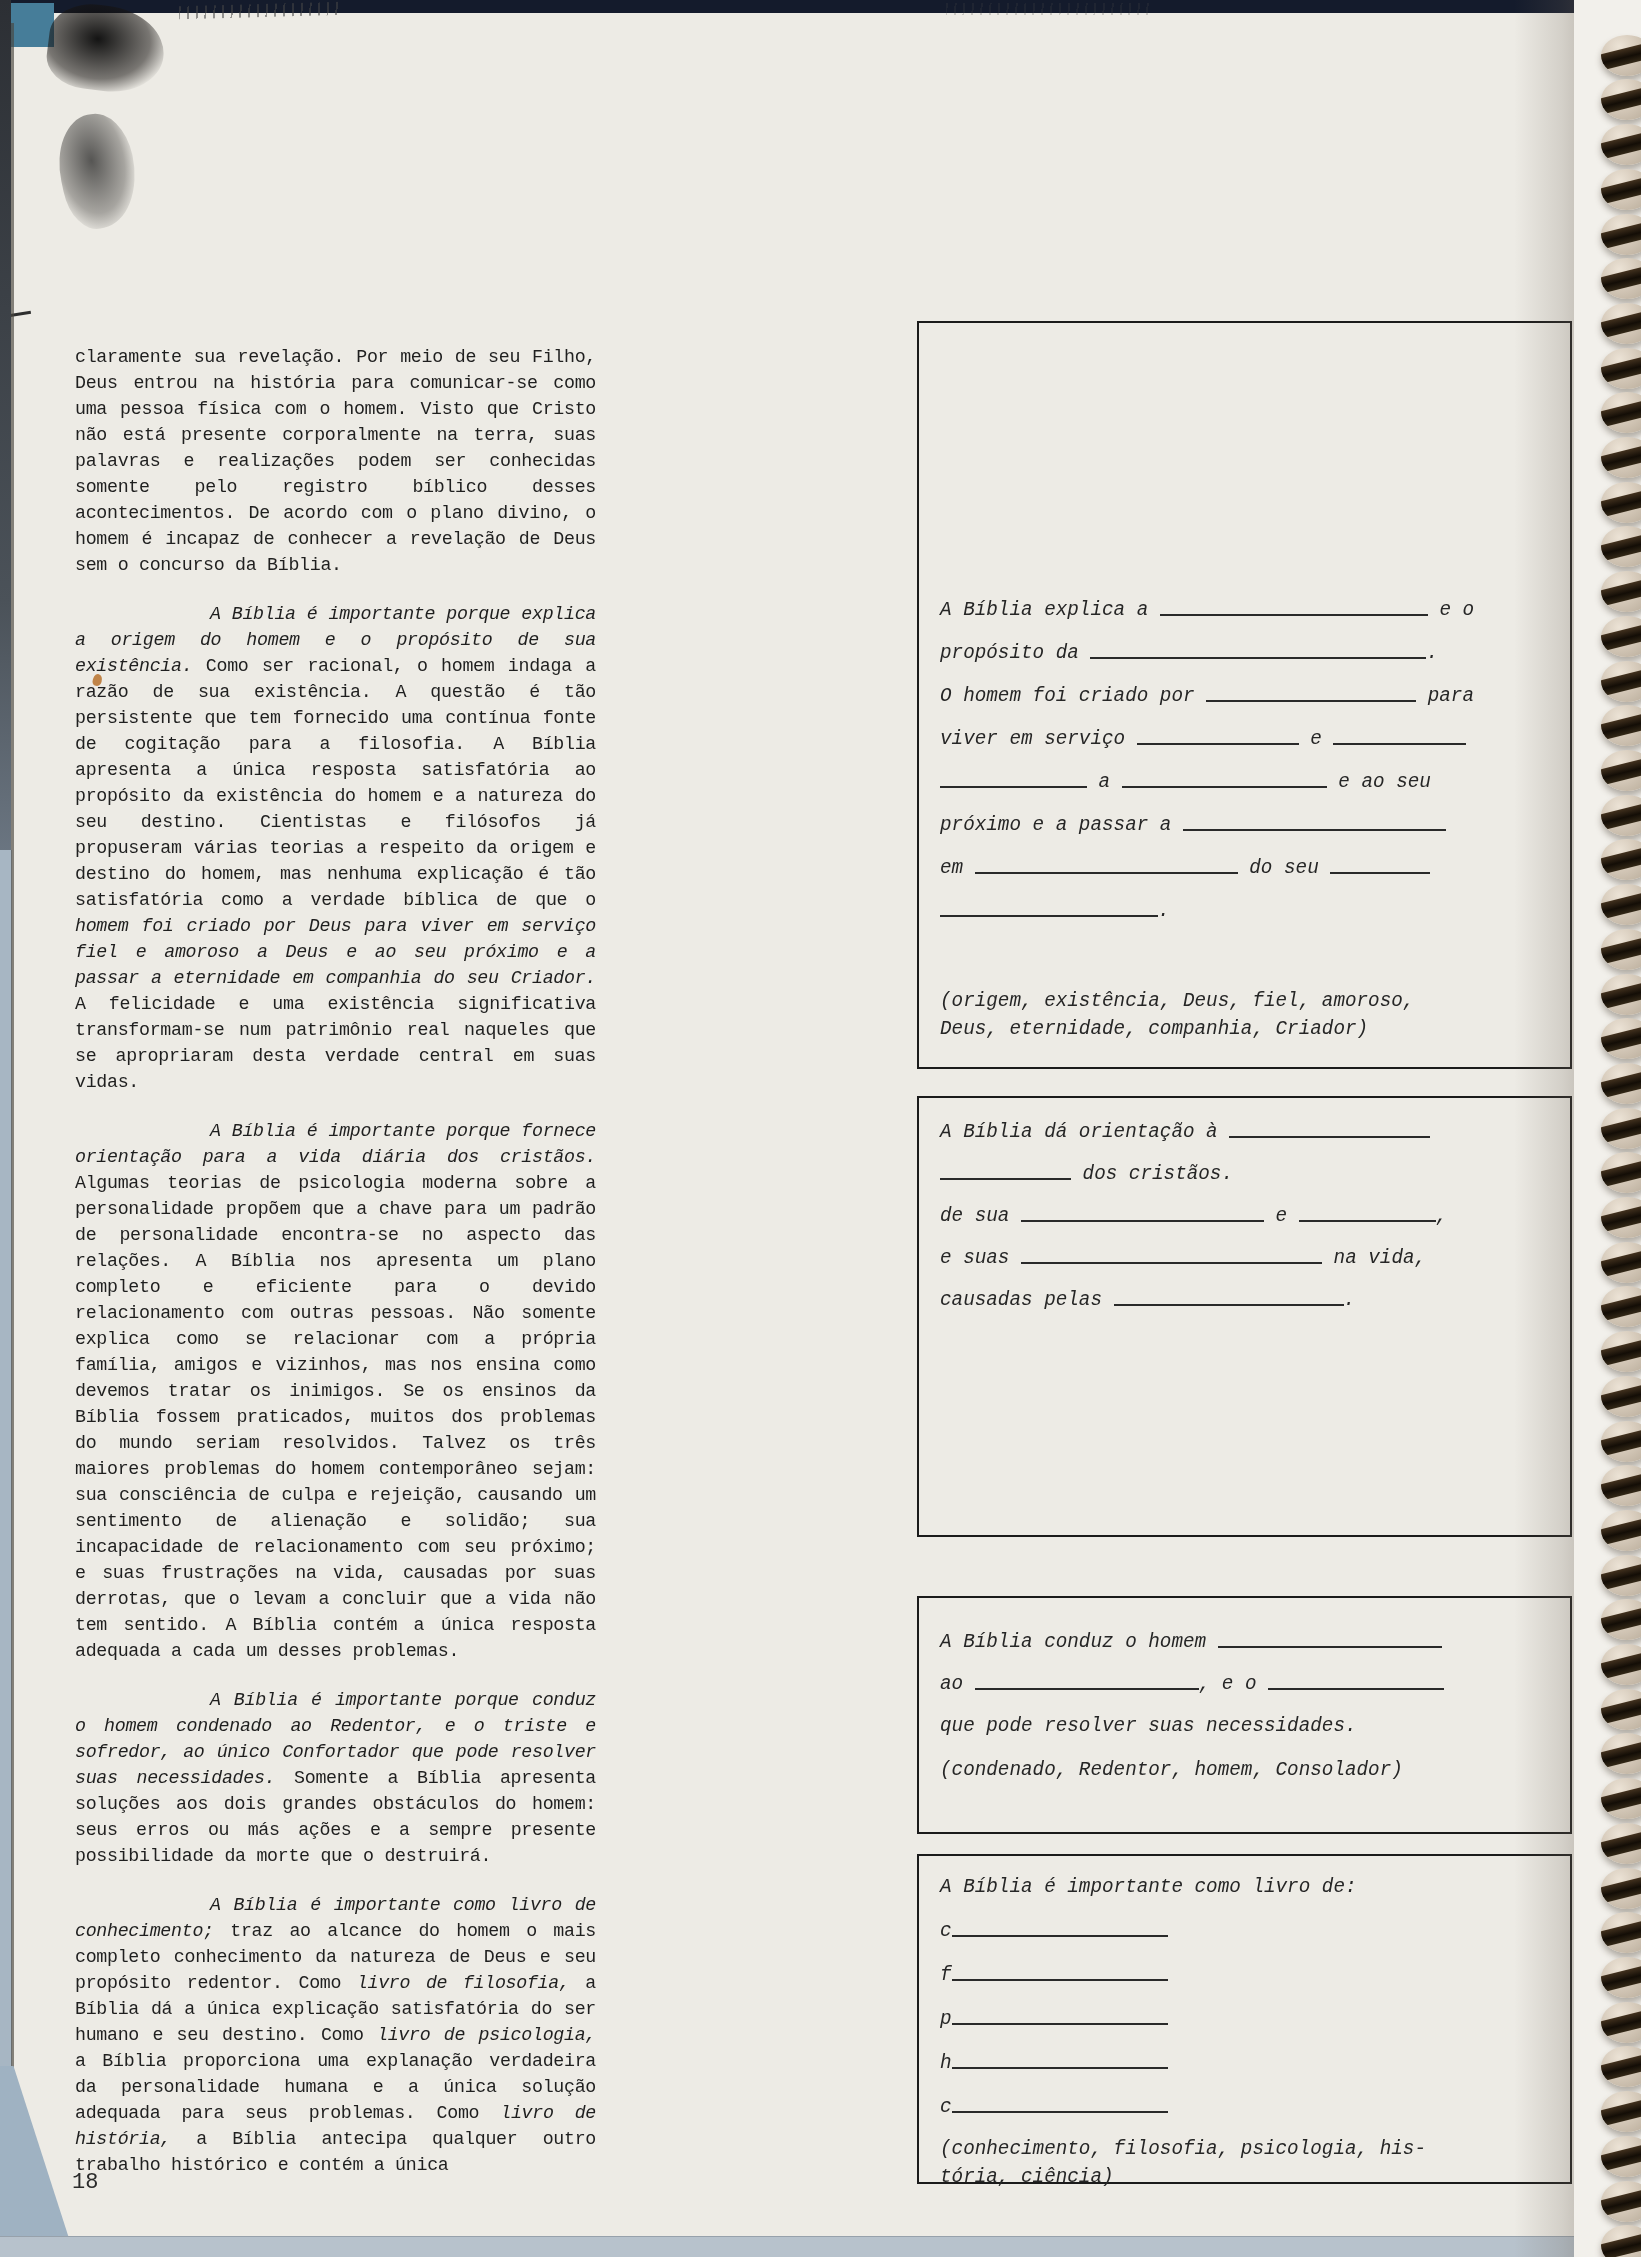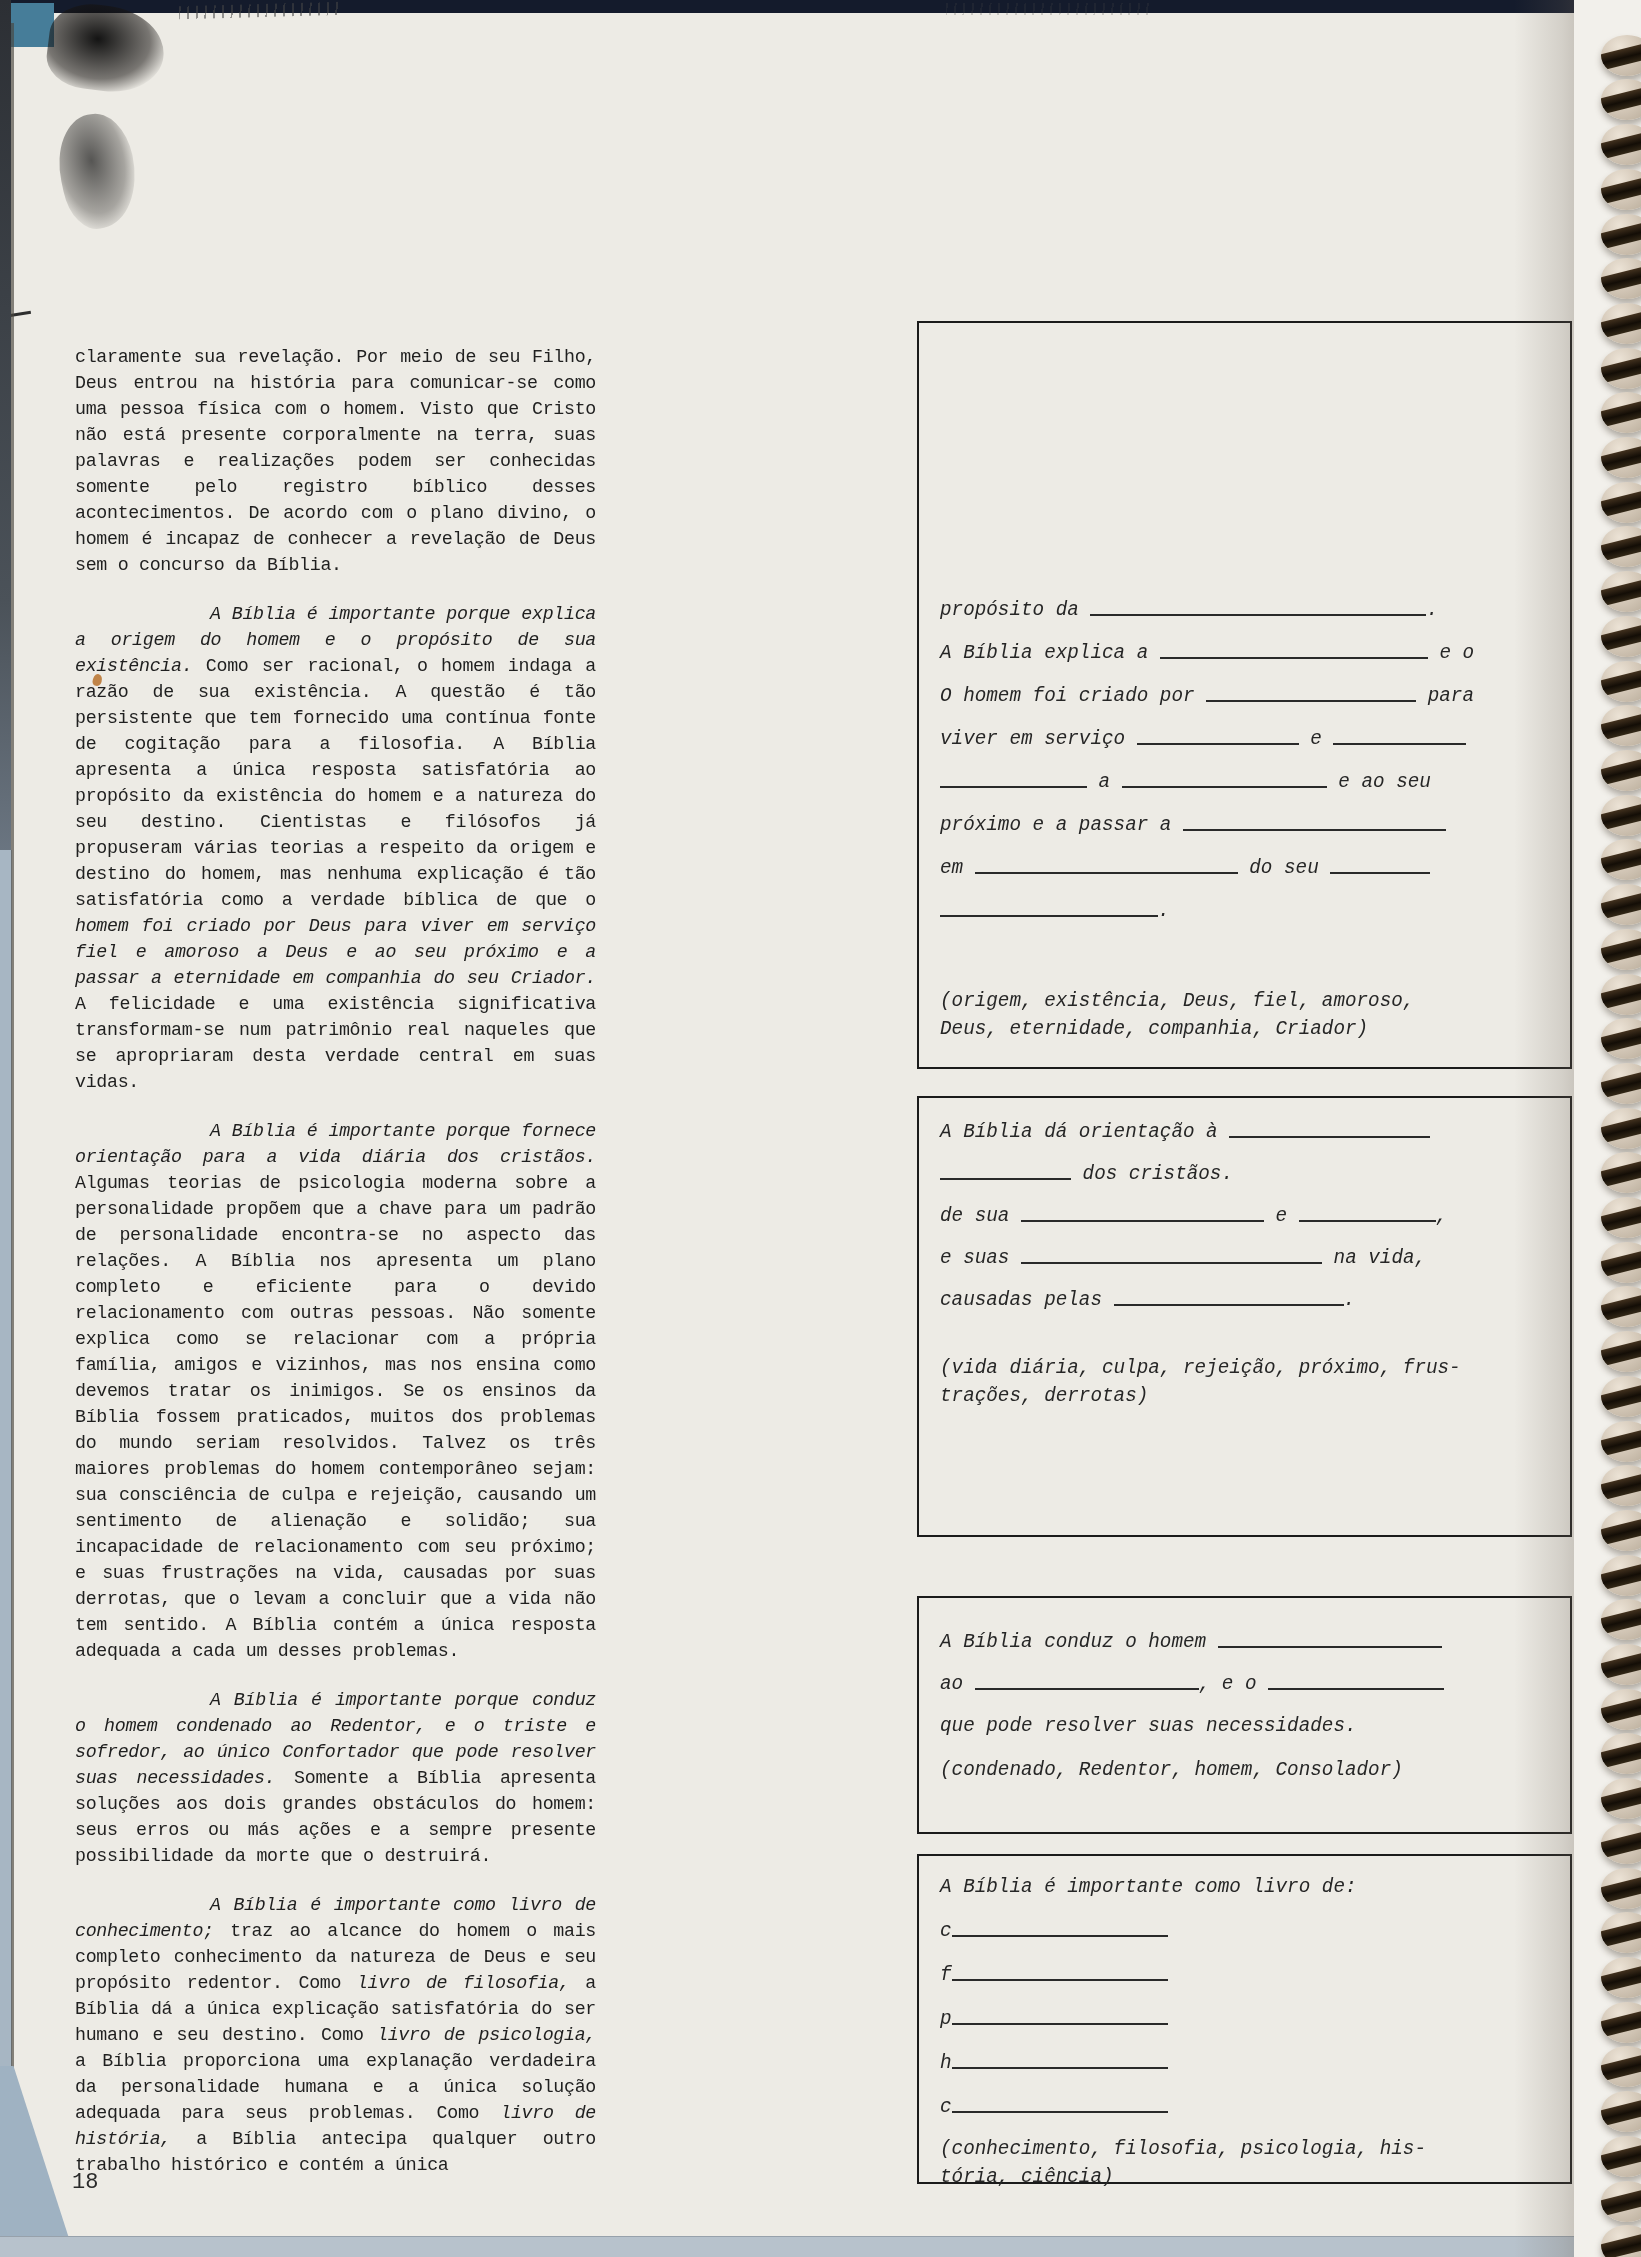--- a/index.html
+++ b/index.html
@@ -90,43 +90,39 @@
 
   <div class="col" id="left-column">
       <p><span class="seg-rm">claramente sua revelação. Por meio de seu Filho, Deus entrou na história para comunicar-se como uma pessoa física com o homem. Visto que Cristo não está presente corporalmente na terra, suas palavras e realizações podem ser conhecidas somente pelo registro bíblico desses acontecimentos. De acordo com o plano divino, o homem é incapaz de conhecer a revelação de Deus sem o concurso da Bíblia.</span></p>
       <p class="indent"><span class="seg-it">A Bíblia é importante porque explica a origem do homem e o propósito de sua existência.</span><span class="seg-rm"> Como ser racional, o homem indaga a razão de sua existência. A questão é tão persistente que tem fornecido uma contínua fonte de cogitação para a filosofia. A Bíblia apresenta a única resposta satisfatória ao propósito da existência do homem e a natureza do seu destino. Cientistas e filósofos já propuseram várias teorias a respeito da origem e destino do homem, mas nenhuma explicação é tão satisfatória como a verdade bíblica de que o </span><span class="seg-it">homem foi criado por Deus para viver em serviço fiel e amoroso a Deus e ao seu próximo e a passar a eternidade em companhia do seu Criador.</span><span class="seg-rm"> A felicidade e uma existência significativa transformam-se num patrimônio real naqueles que se apropriaram desta verdade central em suas vidas.</span></p>
       <p class="indent"><span class="seg-it">A Bíblia é importante porque fornece orientação para a vida diária dos cristãos.</span><span class="seg-rm"> Algumas teorias de psicologia moderna sobre a personalidade propõem que a chave para um padrão de personalidade encontra-se no aspecto das relações. A Bíblia nos apresenta um plano completo e eficiente para o devido relacionamento com outras pessoas. Não somente explica como se relacionar com a própria família, amigos e vizinhos, mas nos ensina como devemos tratar os inimigos. Se os ensinos da Bíblia fossem praticados, muitos dos problemas do mundo seriam resolvidos. Talvez os três maiores problemas do homem contemporâneo sejam: sua consciência de culpa e rejeição, causando um sentimento de alienação e solidão; sua incapacidade de relacionamento com seu próximo; e suas frustrações na vida, causadas por suas derrotas, que o levam a concluir que a vida não tem sentido. A Bíblia contém a única resposta adequada a cada um desses problemas.</span></p>
       <p class="indent"><span class="seg-it">A Bíblia é importante porque conduz o homem condenado ao Redentor, e o triste e sofredor, ao único Confortador que pode resolver suas necessidades.</span><span class="seg-rm"> Somente a Bíblia apresenta soluções aos dois grandes obstáculos do homem: seus erros ou más ações e a sempre presente possibilidade da morte que o destruirá.</span></p>
       <p class="indent"><span class="seg-it">A Bíblia é importante como livro de conhecimento;</span><span class="seg-rm"> traz ao alcance do homem o mais completo conhecimento da natureza de Deus e seu propósito redentor. Como </span><span class="seg-it">livro de filosofia,</span><span class="seg-rm"> a Bíblia dá a única explicação satisfatória do ser humano e seu destino. Como </span><span class="seg-it">livro de psicologia,</span><span class="seg-rm"> a Bíblia proporciona uma explanação verdadeira da personalidade humana e a única solução adequada para seus problemas. Como </span><span class="seg-it">livro de história,</span><span class="seg-rm"> a Bíblia antecipa qualquer outro trabalho histórico e contém a única</span></p>
     </div>
 
   <div class="exbox" id="box0">
+      <div class="box-line"><span class="bt">A Bíblia explica a </span><span class="blank" style="width: 268px;"></span><span class="bt"> e o</span></div>
       <div class="box-line"><span class="bt">propósito da </span><span class="blank" style="width: 336px;"></span><span class="bt">.</span></div>
-      <div class="box-line"><span class="bt">A Bíblia explica a </span><span class="blank" style="width: 268px;"></span><span class="bt"> e o</span></div>
       <div class="box-line"><span class="bt">O homem foi criado por </span><span class="blank" style="width: 210px;"></span><span class="bt"> para</span></div>
       <div class="box-line"><span class="bt">viver em serviço </span><span class="blank" style="width: 162px;"></span><span class="bt"> e </span><span class="blank" style="width: 133px;"></span></div>
       <div class="box-line"><span class="blank" style="width: 147px;"></span><span class="bt"> a </span><span class="blank" style="width: 205px;"></span><span class="bt"> e ao seu</span></div>
       <div class="box-line"><span class="bt">próximo e a passar a </span><span class="blank" style="width: 263px;"></span></div>
       <div class="box-line"><span class="bt">em </span><span class="blank" style="width: 263px;"></span><span class="bt"> do seu </span><span class="blank" style="width: 100px;"></span></div>
       <div class="box-line"><span class="blank" style="width: 218px;"></span><span class="bt">.</span></div>
       <div class="wb-wrap">
         <div class="wb-line">(origem, existência, Deus, fiel, amoroso,</div>
         <div class="wb-line"> Deus, eternidade, companhia, Criador)</div>
       </div>
     </div>
   <div class="exbox" id="box1">
       <div class="box-line"><span class="bt">A Bíblia dá orientação à </span><span class="blank" style="width: 201px;"></span></div>
       <div class="box-line"><span class="blank" style="width: 131px;"></span><span class="bt"> dos cristãos.</span></div>
       <div class="box-line"><span class="bt">de sua </span><span class="blank" style="width: 243px;"></span><span class="bt"> e </span><span class="blank" style="width: 137px;"></span><span class="bt">,</span></div>
       <div class="box-line"><span class="bt">e suas </span><span class="blank" style="width: 301px;"></span><span class="bt"> na vida,</span></div>
       <div class="box-line"><span class="bt">causadas pelas </span><span class="blank" style="width: 230px;"></span><span class="bt">.</span></div>
-      <div class="wb-wrap">
-        <div class="wb-line">(vida diária, culpa, rejeição, próximo, frus-</div>
-        <div class="wb-line"> trações, derrotas)</div>
-      </div>
     </div>
   <div class="exbox" id="box2">
       <div class="box-line"><span class="bt">A Bíblia conduz o homem </span><span class="blank" style="width: 224px;"></span></div>
       <div class="box-line"><span class="bt">ao </span><span class="blank" style="width: 224px;"></span><span class="bt">, e o </span><span class="blank" style="width: 176px;"></span></div>
       <div class="box-line"><span class="bt">que pode resolver suas necessidades.</span></div>
       <div class="wb-wrap">
         <div class="wb-line">(condenado, Redentor, homem, Consolador)</div>
       </div>
     </div>
   <div class="exbox" id="box3">

